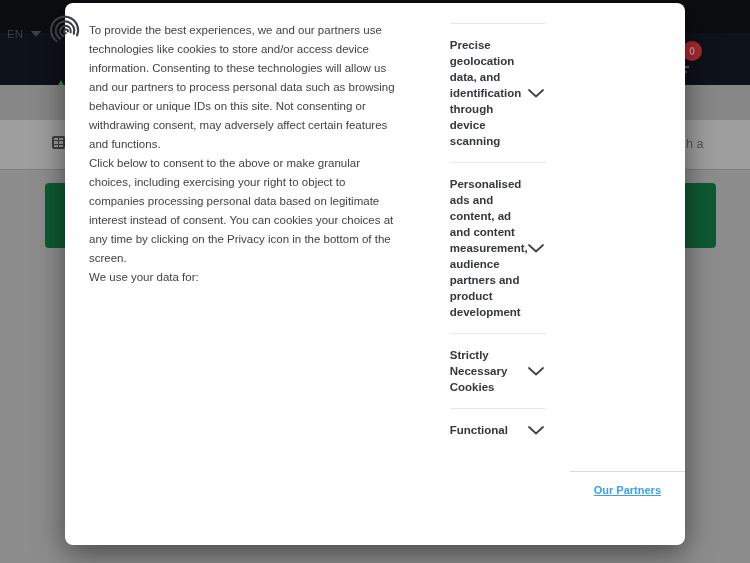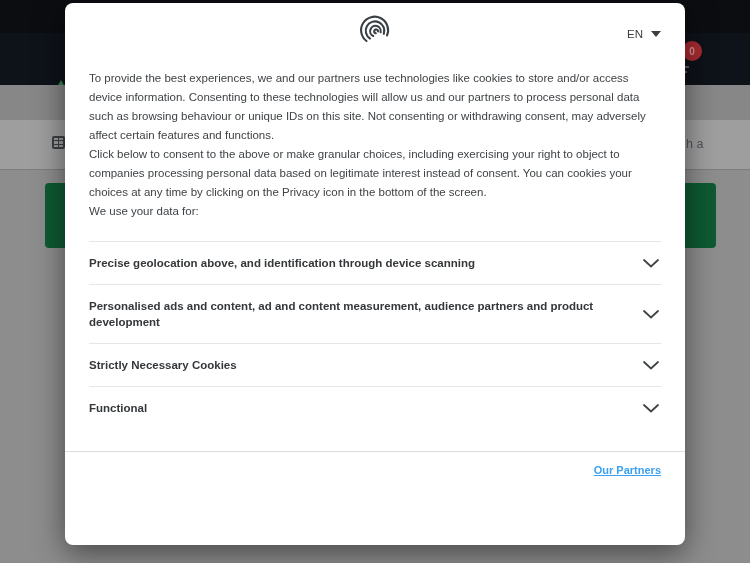--- a/index.html
+++ b/index.html
@@ -32,42 +32,42 @@
                 display:grid; grid-template-columns:1fr 1fr; gap:1px; }
   .grid-icon span { background:#9e9e9e; }
   .search-fragment{ position:absolute; left:686px; top:137px; font-size:12.5px; color:#53555d; }
   .bg-banner  { position:absolute; left:45px; top:183px; width:671px; height:65px;
                 background:#0e5a33; border-radius:4px; }
 
   
   .modal { position:absolute; left:65px; top:3px; width:620px; height:542px;
            background:#ffffff; border-radius:8px;
            box-shadow:0 8px 30px rgba(0,0,0,0.5);
-           display:flex; flex-direction:column; }
+           display:flex; flex-direction:row; }
   .modal-header { position:relative; height:48px; flex:none; }
   .fp-icon { position:absolute; left:50%; top:9px; transform:translateX(-50%); }
   .lang { position:absolute; right:24px; top:25px; display:flex; align-items:center; gap:8px;
           font-size:11.5px; color:#3c3f42; cursor:pointer; }
   .lang-caret { width:0; height:0; border-left:5px solid transparent;
                 border-right:5px solid transparent; border-top:6px solid #3c3f42; }
 
   .modal-title { text-align:center; color:#2e79f7; font-weight:bold; font-size:15px;
                  margin-top:14px; cursor:pointer; }
 
   .modal-body { padding:18px 24px 0; font-size:11.5px; color:#3f4346; line-height:19px; }
   .modal-body p { margin:0; }
   .data-for { margin-top:13px; }
 
   .accordion { margin:20px 24px 0; }
   .acc-row { display:flex; align-items:center; justify-content:space-between;
              padding:13px 0; border-top:1px solid #e6e6e6; cursor:pointer; }
   .acc-label { font-weight:bold; font-size:11.5px; color:#34383b; line-height:16px; max-width:525px; }
   .acc-chevron { flex:none; margin-right:2px; display:flex; align-items:center; }
 
-  .modal-footer { margin-top:auto; flex:none; height:94px;
+  .modal-footer { margin-top:auto; flex:none; height:74px;
                   border-top:1px solid #dcdcdc; padding:12px 24px 0; }
   .partners { display:block; text-align:right; color:#3aa0f2; font-size:11px;
               font-weight:bold; text-decoration:underline; cursor:pointer; }
   .btn-row { display:flex; gap:26px; margin-top:12px; }
   .btn { flex:1; height:32px; border-radius:4px; font-size:12.5px; font-weight:bold;
          display:flex; align-items:center; justify-content:center; cursor:pointer;
          font-family:"Liberation Sans","DejaVu Sans",sans-serif; }
   .btn-manage { background:#ffffff; border:1px solid #4e4e4e; color:#2f3336; }
   .btn-accept { background:#55802a; border:1px solid #55802a; color:#ffffff; }
 </style>
@@ -121,21 +121,21 @@
 
   <div class="modal-body">
     <p>To provide the best experiences, we and our partners use technologies like cookies to store and/or access device information. Consenting to these technologies will allow us and our partners to process personal data such as browsing behaviour or unique IDs on this site. Not consenting or withdrawing consent, may adversely affect certain features and functions.</p>
     <p>Click below to consent to the above or make granular choices, including exercising your right to object to companies processing personal data based on legitimate interest instead of consent. You can cookies your choices at any time by clicking on the Privacy icon in the bottom of the screen.</p>
     <p class="data-for">We use your data for:</p>
   </div>
 
   <div class="accordion">
 
     <div class="acc-row">
-      <span class="acc-label">Precise geolocation above, and identification through device scanning</span>
+      <span class="acc-label">Precise geolocation data, and identification through device scanning</span>
       <span class="acc-chevron">
         <svg width="16" height="9" viewBox="0 0 16 9" fill="none" stroke="#3f4346" stroke-width="1.8" stroke-linecap="round">
             <polyline points="1,1 8,7.5 15,1"></polyline>
           </svg>
       </span>
     </div>
 
     <div class="acc-row">
       <span class="acc-label">Personalised ads and content, ad and content measurement, audience partners and product development</span>
       <span class="acc-chevron">

